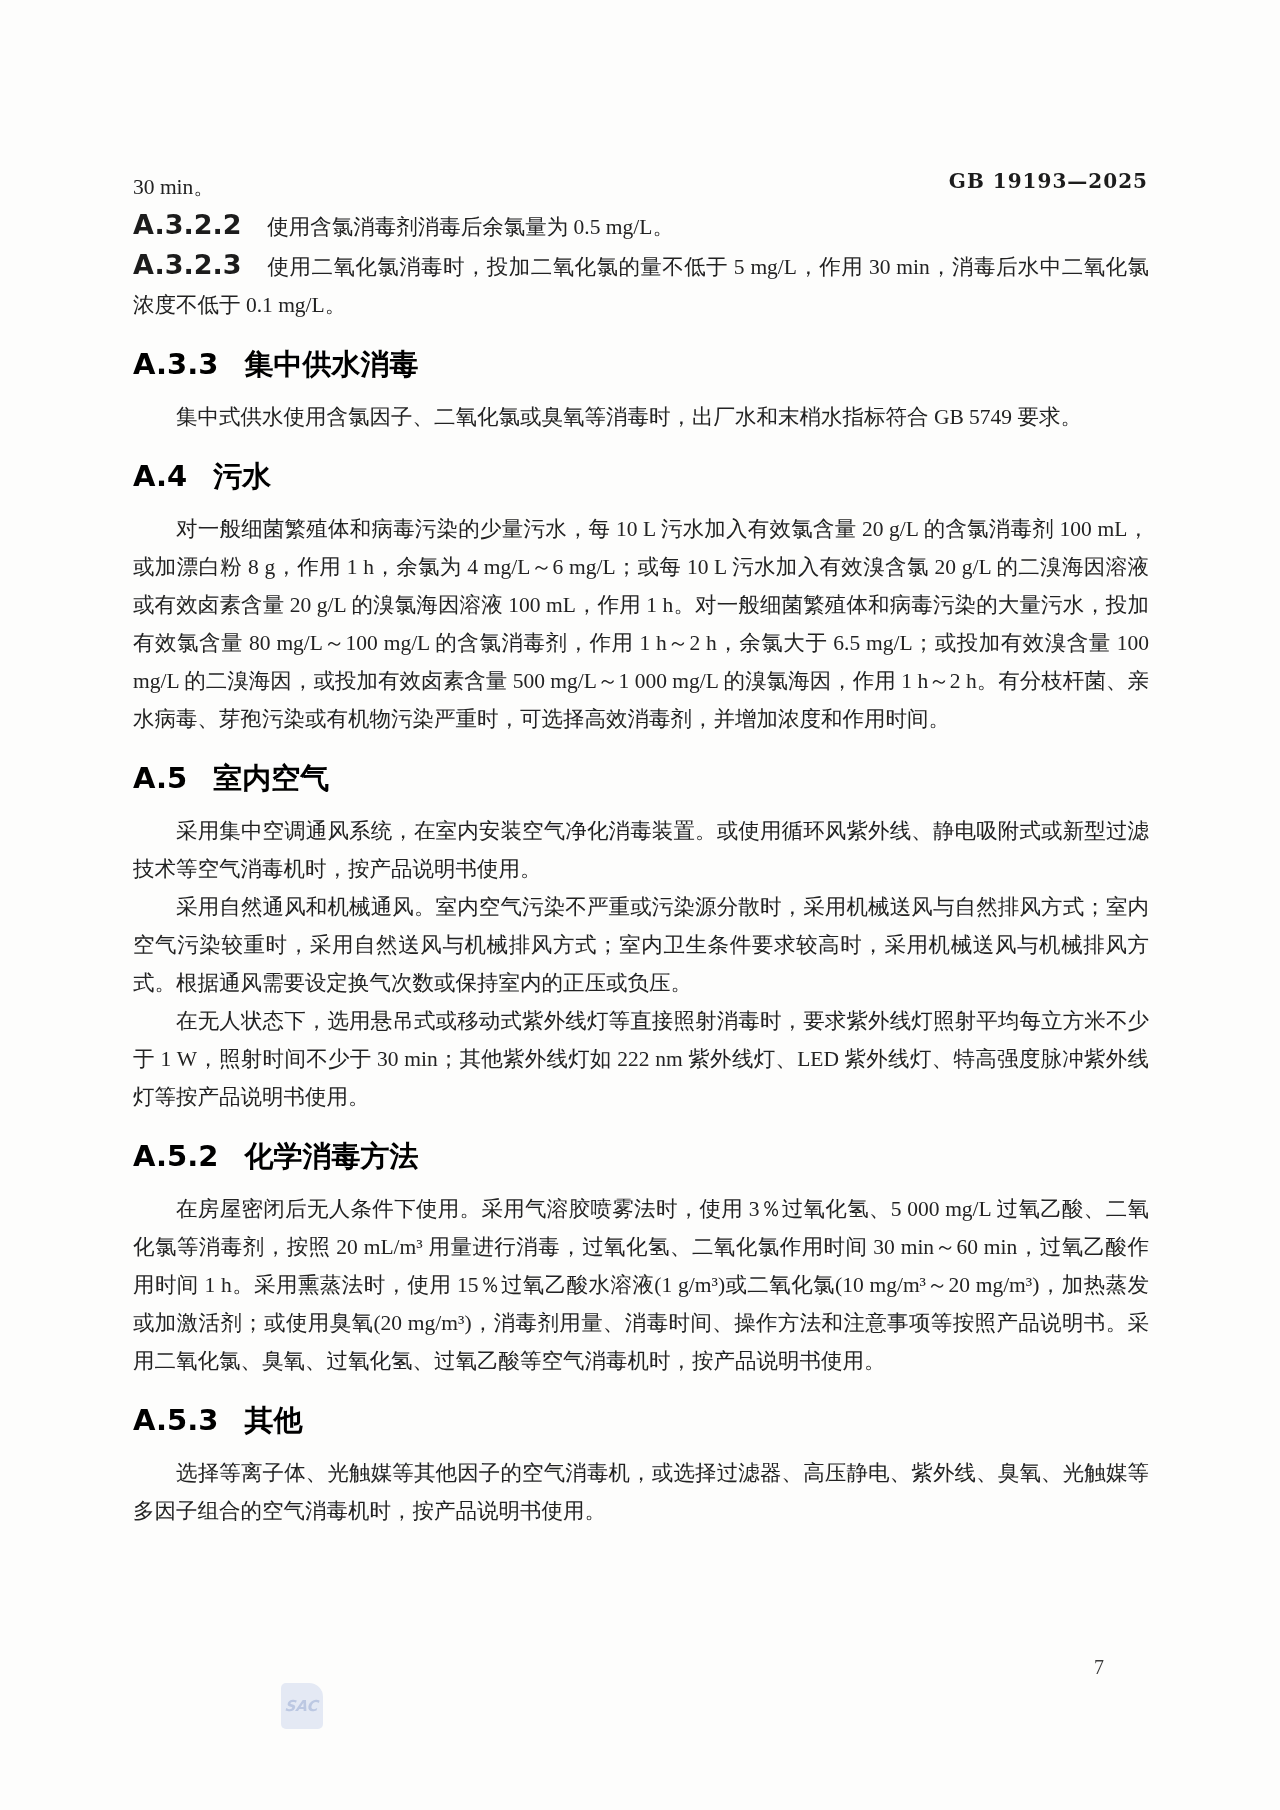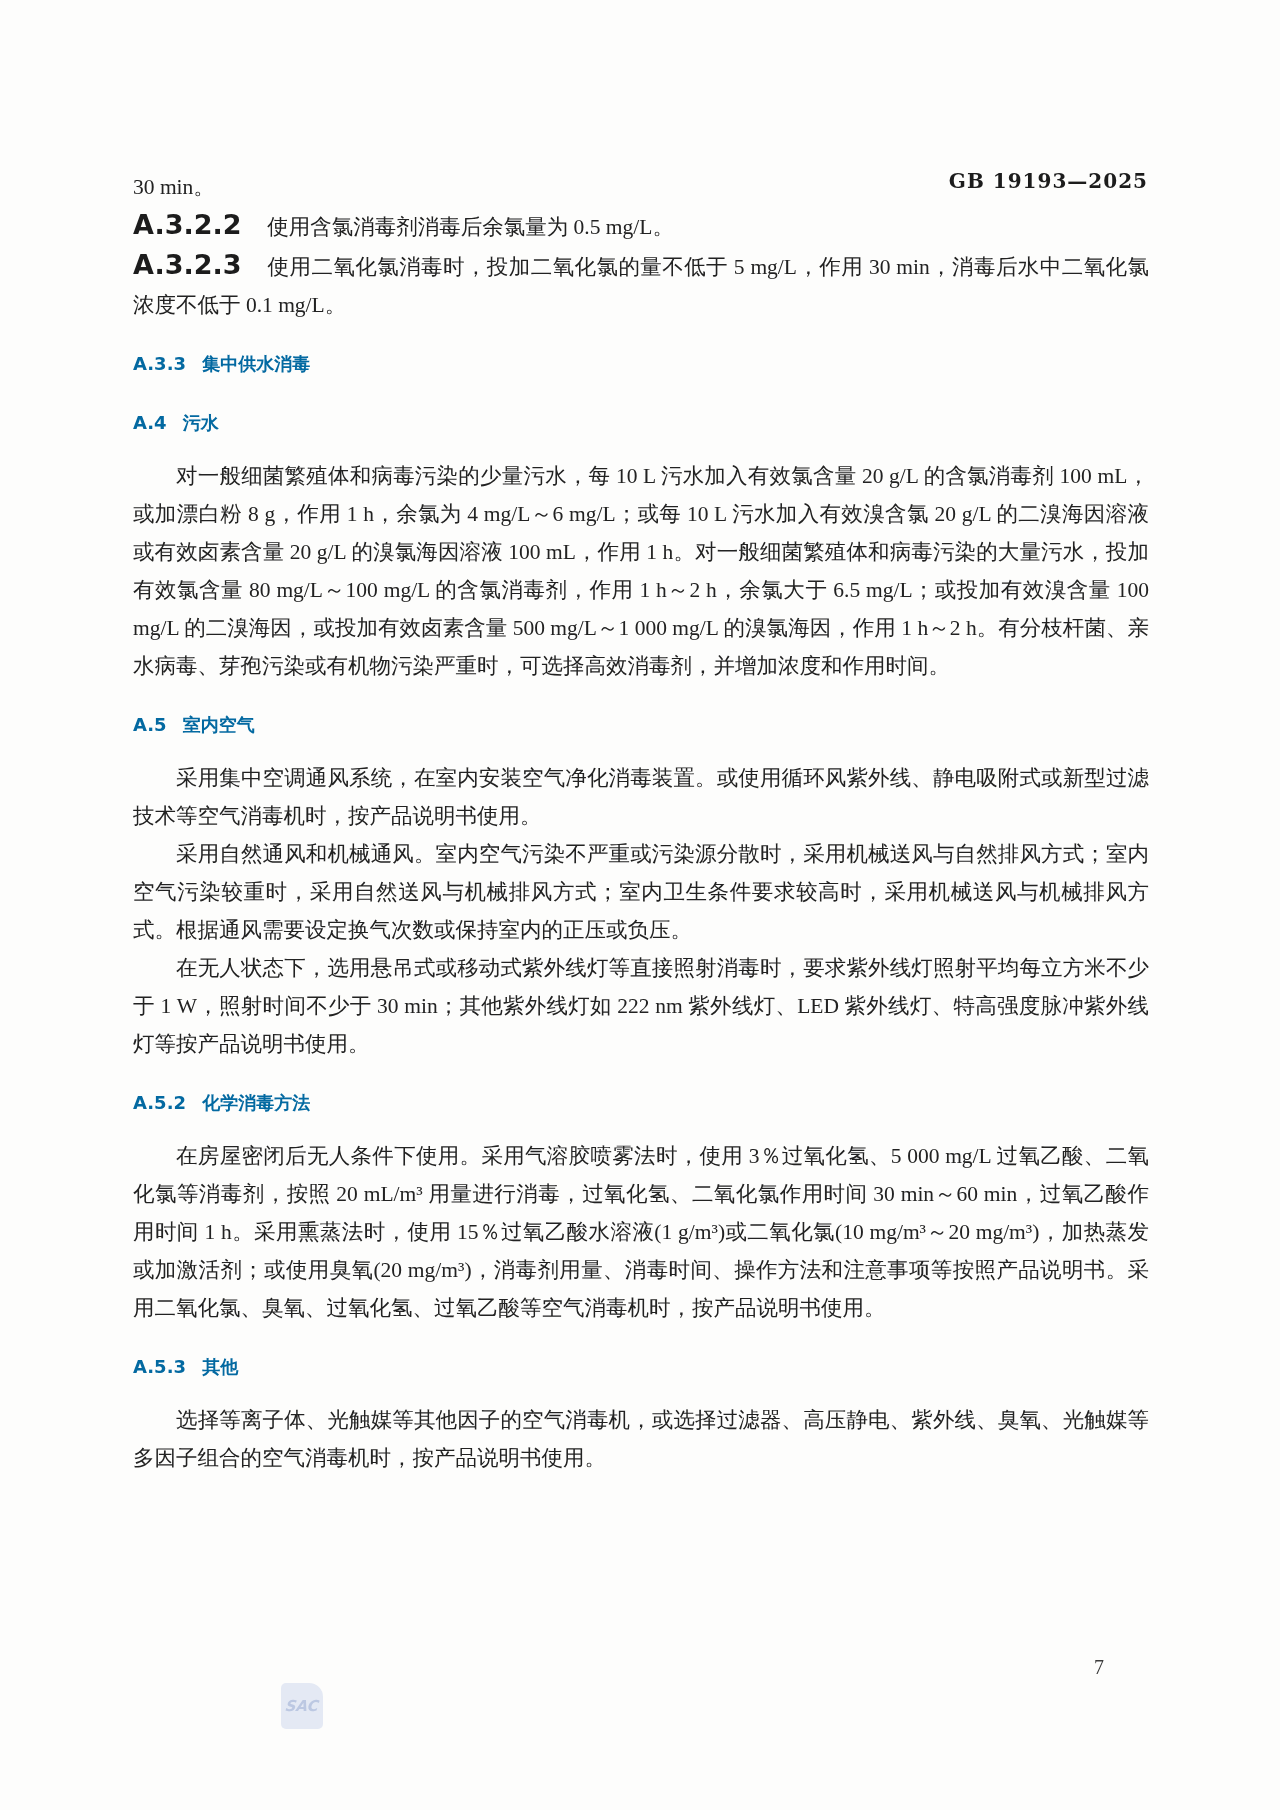--- a/index.html
+++ b/index.html
@@ -25,21 +25,21 @@
   p.para{text-indent:2em;}
   p.clause{text-indent:0;}
   .num{
     font-family:"DejaVu Sans","Liberation Sans",sans-serif;
     font-weight:bold;font-size:27px;
     padding-right:0.95em;color:#1c1c1c;
   }
   h3.heading{
     margin:21px 0 15px 0;
     font-family:"DejaVu Sans","Liberation Sans",sans-serif;
-    font-weight:bold;font-size:18px;line-height:38px;color:#0369a1;
+    font-weight:bold;font-size:29px;line-height:38px;color:#000000;
   }
   h3.heading .hnum{padding-right:0.9em;}
   .page-num{
     position:absolute;left:1094px;top:1656px;
     font-size:20px;color:#3a3a3a;
     font-family:"Liberation Serif","DejaVu Serif",serif;
   }
   .sac-mark{
     position:absolute;left:281px;top:1683px;
     width:42px;height:46px;
@@ -73,20 +73,23 @@
     </p>
 
     <p class="clause">
       <span class="num">A.3.2.3</span><span>使用二氧化氯消毒时，投加二氧化氯的量不低于 5 mg/L，作用 30 min，消毒后水中二氧化氯浓度不低于 0.1 mg/L。</span>
     </p>
 
     <h3 class="heading">
       <span class="hnum">A.3.3</span><span>集中供水消毒</span>
     </h3>
 
+    <p class="para">
+      <span>集中式供水使用含氯因子、二氧化氯或臭氧等消毒时，出厂水和末梢水指标符合 GB 5749 要求。</span>
+    </p>
 
     <h3 class="heading">
       <span class="hnum">A.4</span><span>污水</span>
     </h3>
 
 
     <p class="para">
       <span>对一般细菌繁殖体和病毒污染的少量污水，每 10 L 污水加入有效氯含量 20 g/L 的含氯消毒剂 100 mL，或加漂白粉 8 g，作用 1 h，余氯为 4 mg/L～6 mg/L；或每 10 L 污水加入有效溴含氯 20 g/L 的二溴海因溶液或有效卤素含量 20 g/L 的溴氯海因溶液 100 mL，作用 1 h。对一般细菌繁殖体和病毒污染的大量污水，投加有效氯含量 80 mg/L～100 mg/L 的含氯消毒剂，作用 1 h～2 h，余氯大于 6.5 mg/L；或投加有效溴含量 100 mg/L 的二溴海因，或投加有效卤素含量 500 mg/L～1 000 mg/L 的溴氯海因，作用 1 h～2 h。有分枝杆菌、亲水病毒、芽孢污染或有机物污染严重时，可选择高效消毒剂，并增加浓度和作用时间。</span>
     </p>
 

